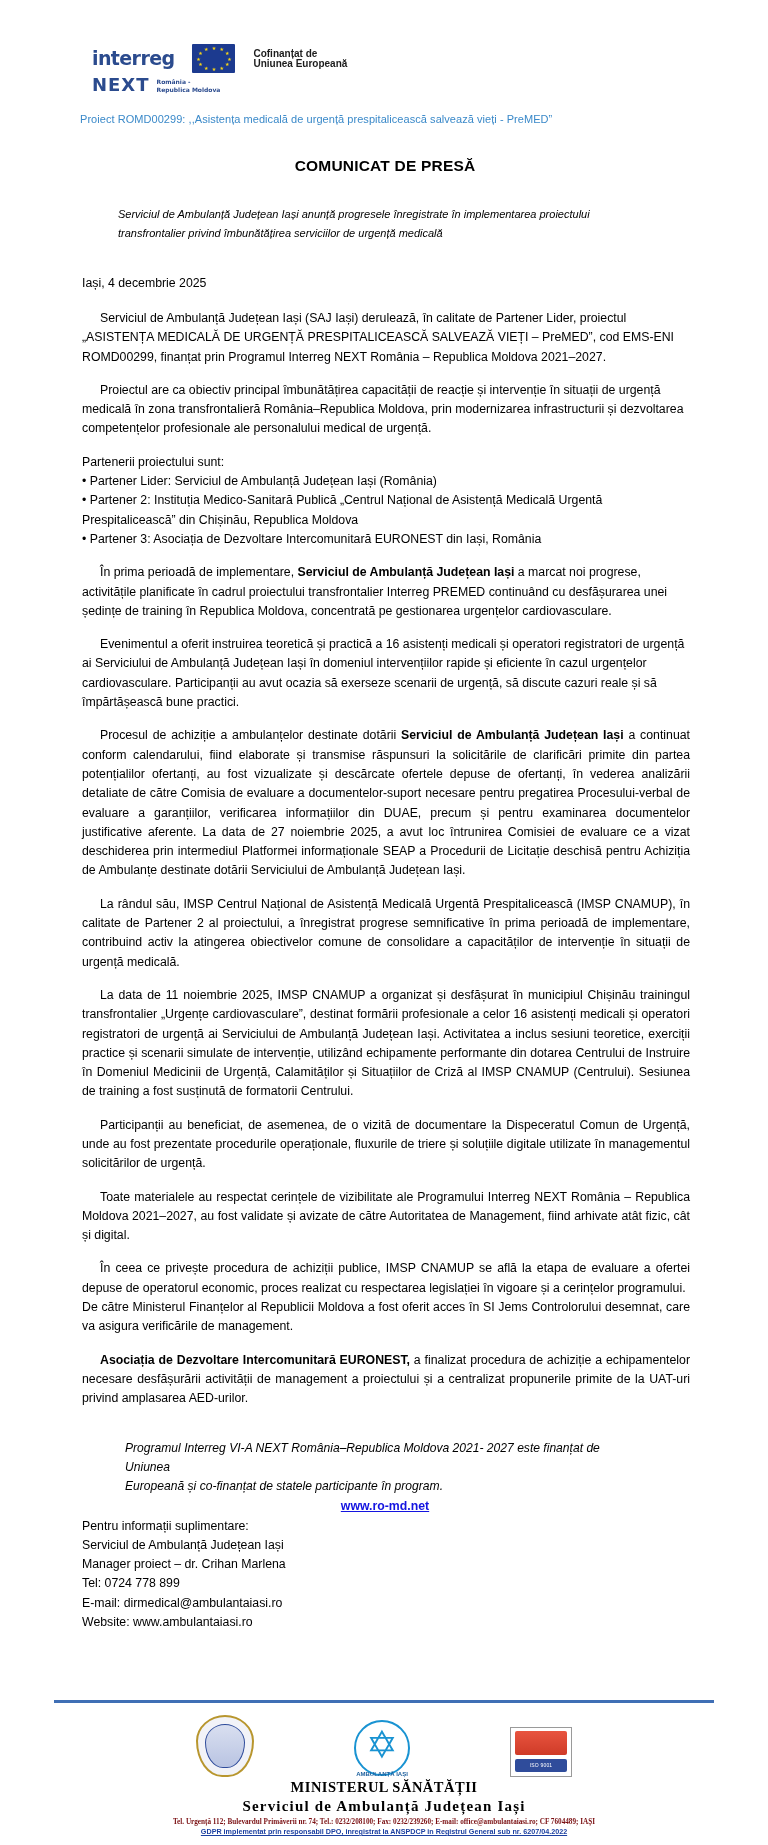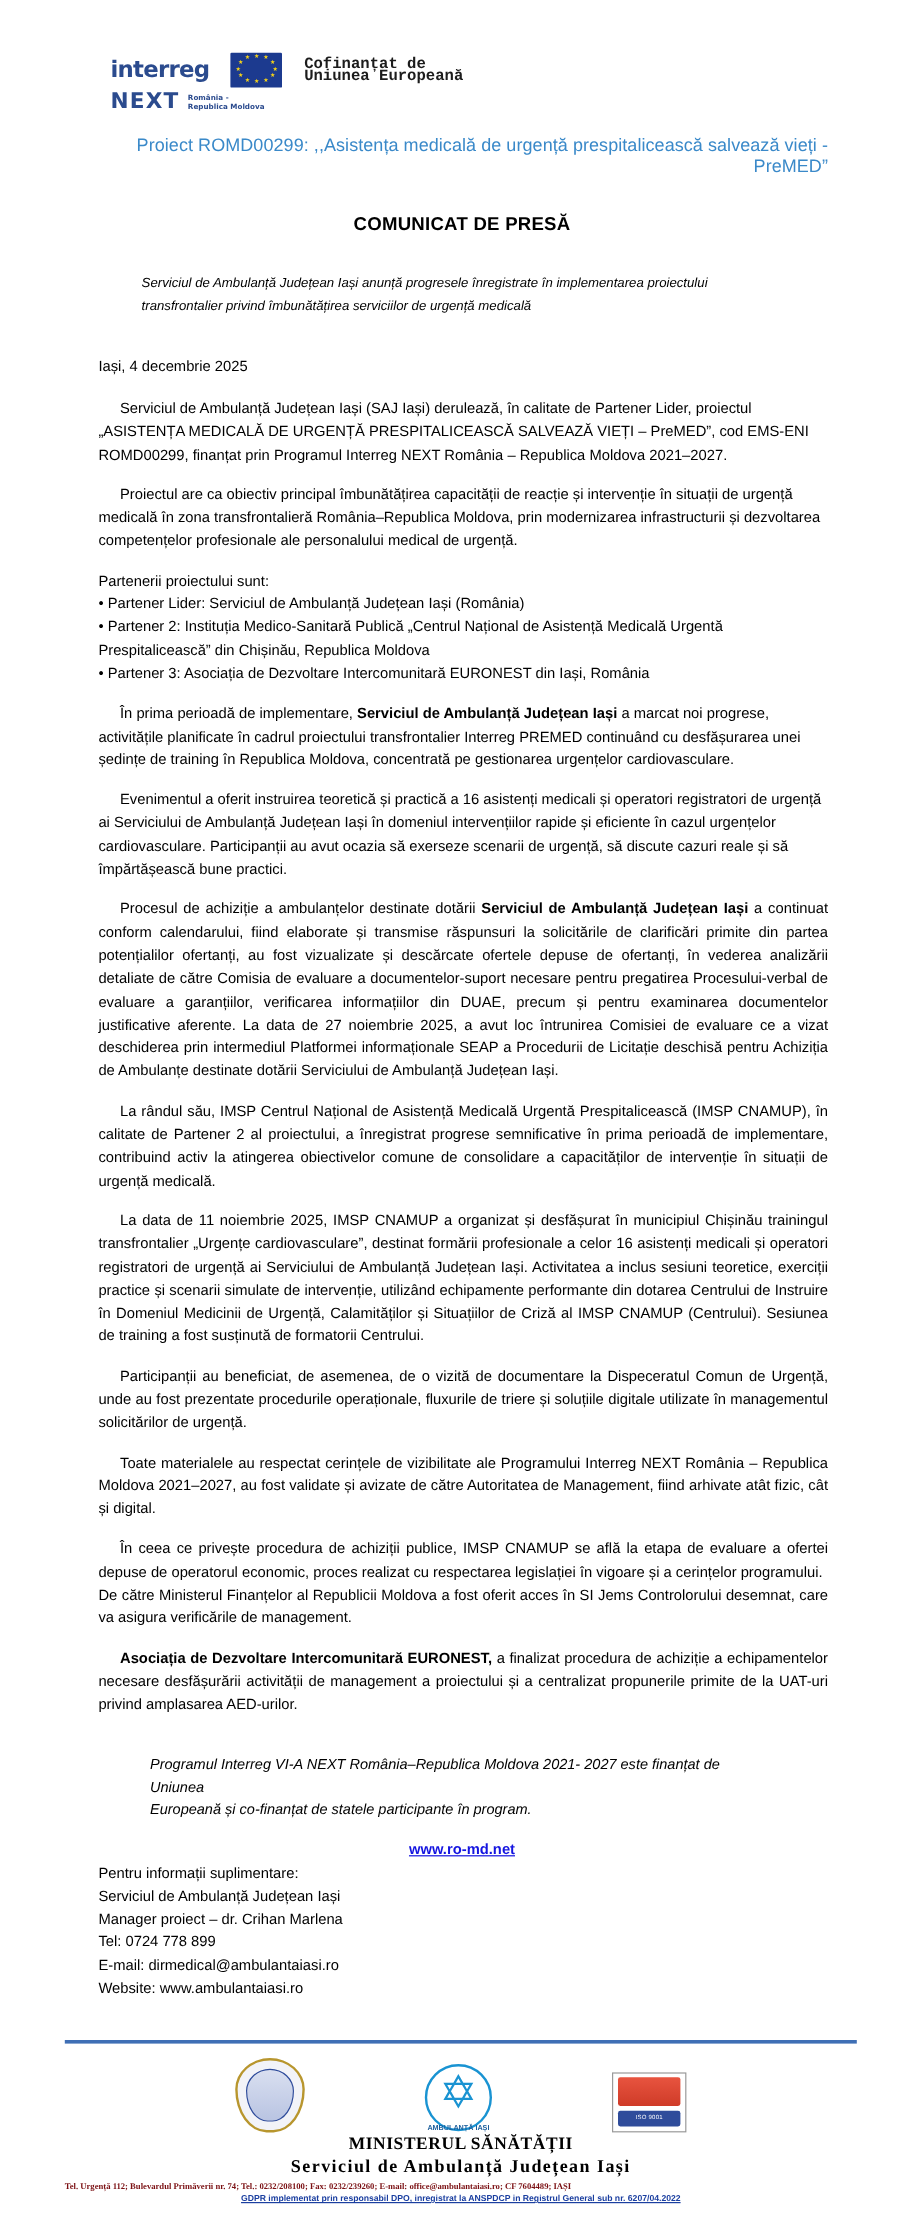--- a/index.html
+++ b/index.html
@@ -55,22 +55,22 @@
     flex: none;
   }
   .eu-flag .star {
     position: absolute;
     color: #f7d417;
     font-size: 5px;
     line-height: 5px;
     transform: translate(-50%, -50%);
   }
   .eu-text {
-    font-family: Liberation Mono, monospace;
-    font-size: 13px;
+    font-family: Liberation Sans, sans-serif;
+    font-size: 10px;
     line-height: 10px;
     color: #1c1c1c;
     font-weight: bold;
   }
   .logo-row-2 {
     display: flex;
     align-items: flex-end;
     gap: 7px;
   }
   .next-word {
@@ -85,23 +85,23 @@
     font-family: "DejaVu Sans", sans-serif;
     font-size: 6px;
     line-height: 7.5px;
     font-weight: bold;
     color: #2b4b8e;
     padding-bottom: 1px;
   }
 
   
   .project-line {
-    text-align: right;
+    text-align: left;
     color: #3a89c9;
-    font-size: 15px;
+    font-size: 11px;
     margin-top: 19px;
     letter-spacing: 0.05px;
   }
 
   
   .doc-title {
     text-align: center;
     font-weight: bold;
     font-size: 15.5px;
     margin-top: 32px;
@@ -158,21 +158,21 @@
     margin-top: 30px;
     padding: 0 45px;
   }
   .weblink {
     display: block;
     text-align: center;
     color: #1414e0;
     font-weight: bold;
     text-decoration: underline;
     font-size: 12.3px;
-    margin-top: 16px;
+    margin-top: 3px;
   }
 
   
   .contact {
     font-size: 12.3px;
     line-height: 19.3px;
     margin-top: 4px;
     padding-left: 2px;
   }
 
@@ -286,21 +286,21 @@
   }
   .service-name {
     text-align: center;
     font-family: "Liberation Serif", serif;
     font-weight: bold;
     font-size: 15px;
     letter-spacing: 1.2px;
     margin-top: 2px;
   }
   .footer-small {
-    text-align: left;
+    text-align: center;
     font-family: "Liberation Serif", serif;
     font-weight: bold;
     font-size: 7.2px;
     color: #7a0f12;
     margin-top: 3px;
     padding: 0 36px;
   }
   .footer-small-2 {
     text-align: center;
     font-family: Liberation Sans, sans-serif;

